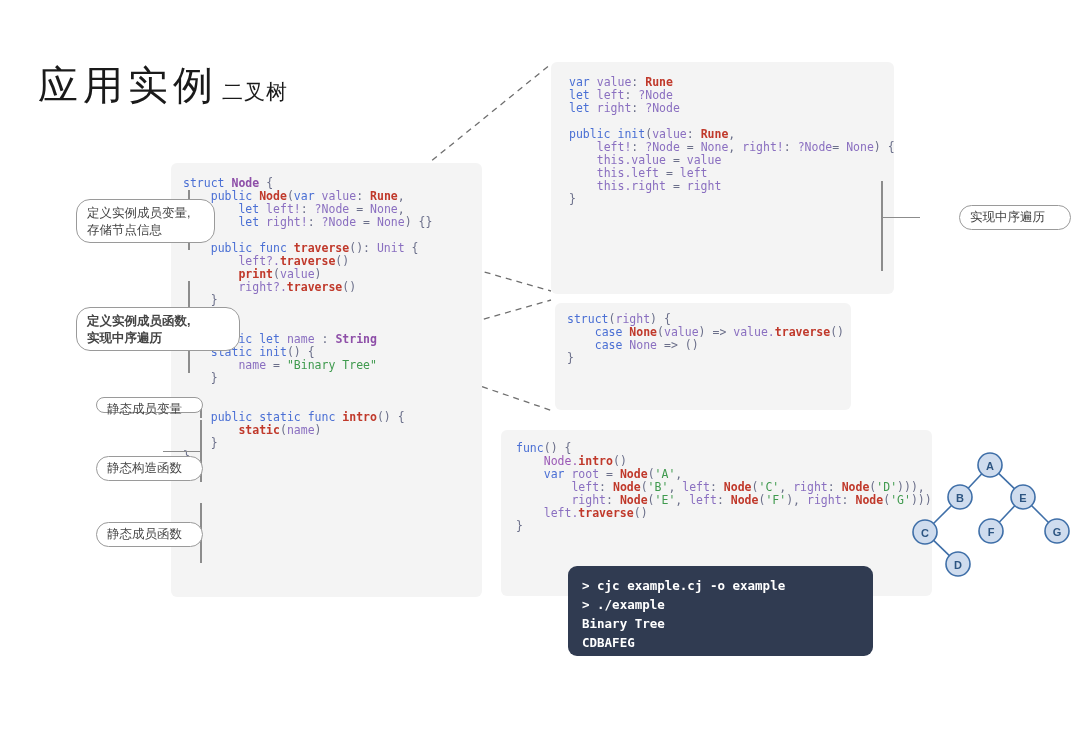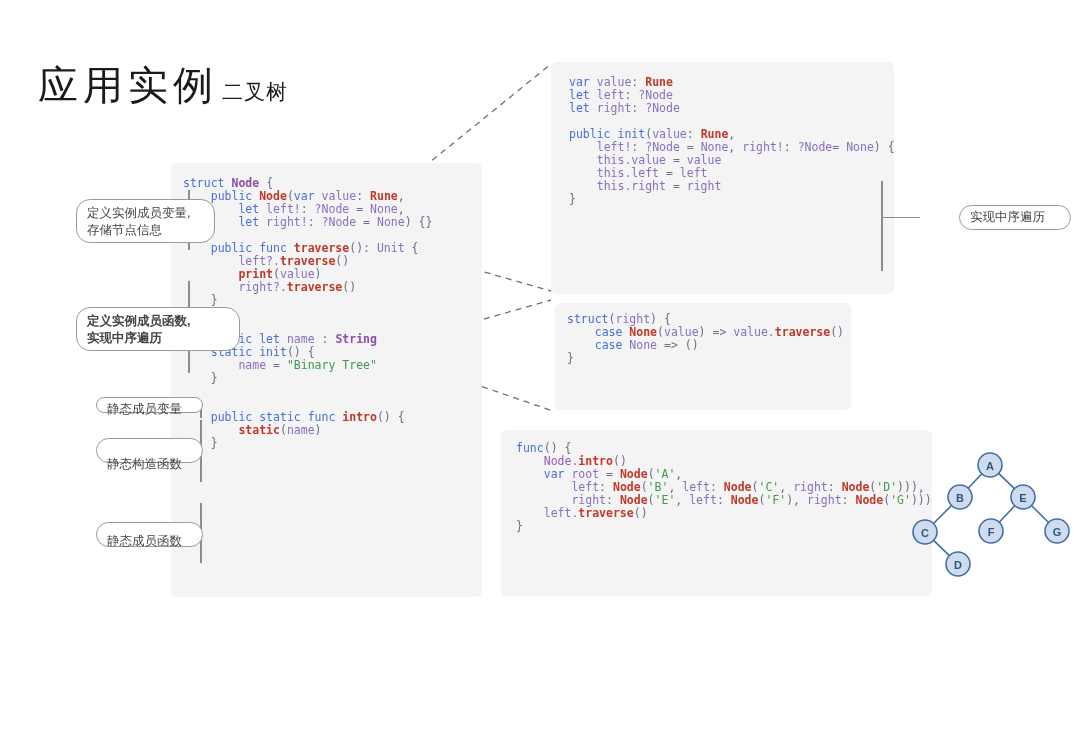--- a/index.html
+++ b/index.html
@@ -217,42 +217,46 @@
 <span><span class="pln">}</span></span></div>
 
   <div class="code-panel" id="panel-main"><span><span class="kw">func</span><span class="pln">() {</span></span>
 <span>    <span class="idp">Node.</span><span class="fn">intro</span><span class="pln">()</span></span>
 <span>    <span class="kw">var</span> <span class="var">root</span> <span class="pln">=</span> <span class="fn">Node</span><span class="pln">(</span><span class="str">'A'</span><span class="pln">,</span></span>
 <span>        <span class="var">left</span><span class="pln">:</span> <span class="fn">Node</span><span class="pln">(</span><span class="str">'B'</span><span class="pln">,</span> <span class="var">left</span><span class="pln">:</span> <span class="fn">Node</span><span class="pln">(</span><span class="str">'C'</span><span class="pln">,</span> <span class="var">right</span><span class="pln">:</span> <span class="fn">Node</span><span class="pln">(</span><span class="str">'D'</span><span class="pln">))),</span></span>
 <span>        <span class="var">right</span><span class="pln">:</span> <span class="fn">Node</span><span class="pln">(</span><span class="str">'E'</span><span class="pln">,</span> <span class="var">left</span><span class="pln">:</span> <span class="fn">Node</span><span class="pln">(</span><span class="str">'F'</span><span class="pln">),</span> <span class="var">right</span><span class="pln">:</span> <span class="fn">Node</span><span class="pln">(</span><span class="str">'G'</span><span class="pln">)))</span></span>
 <span>    <span class="var">left.</span><span class="fn">traverse</span><span class="pln">()</span></span>
 <span><span class="pln">}</span></span></div>
 
+  <div id="terminal"><span>&gt; cjc example.cj -o example</span>
+<span>&gt; ./example</span>
+<span>Binary Tree</span>
+<span>CDBAFEG</span></div>
 
   <div class="vbar" style="left:188px; top:190px;  height:60px;"></div>
   <div class="hline" style="left:174px; top:220px;  width:15px;"></div>
   <div class="callout" style="left:36px; top:199px; width:139px; height:44px;">定义实例成员变量,
 存储节点信息</div>
 
   <div class="vbar" style="left:188px; top:281px;  height:92px;"></div>
   <div class="hline" style="left:174px; top:328px;  width:15px;"></div>
   <div class="callout" style="left:36px; top:307px; width:164px; height:44px;font-weight:bold;">定义实例成员函数,
 实现中序遍历</div>
 
   <div class="vbar" style="left:200px; top:401px;  height:17px;"></div>
   <div class="hline" style="left:163px; top:409px;  width:38px;"></div>
   <div class="callout" style="left:56px; top:397px; width:107px; height:16px; padding-top:3px;">静态成员变量</div>
 
   <div class="vbar" style="left:200px; top:420px;  height:62px;"></div>
   <div class="hline" style="left:163px; top:451px;  width:38px;"></div>
-  <div class="callout" style="left:56px; top:438px; width:107px; height:25px; padding-top:17px;">静态构造函数</div>
+  <div class="callout" style="left:56px; top:456px; width:107px; height:25px; padding-top:3px;">静态构造函数</div>
 
   <div class="vbar" style="left:200px; top:503px;  height:60px;"></div>
   <div class="hline" style="left:163px; top:534px;  width:38px;"></div>
-  <div class="callout" style="left:56px; top:522px; width:107px; height:25px; padding-top:10px;">静态成员函数</div>
+  <div class="callout" style="left:56px; top:522px; width:107px; height:25px; padding-top:3px;">静态成员函数</div>
 
   <div class="vbar" style="left:881px; top:181px;  height:90px;"></div>
   <div class="hline" style="left:882px; top:217px;  width:38px;"></div>
   <div class="callout" style="left:919px; top:205px; width:112px; height:25px; padding-top:3px;">实现中序遍历</div>
 
   <svg id="tree-svg" viewBox="0 0 180 150">
     <g id="tree-edges">
         <line x1="81.79270645342405" y1="33.754446449681026" x2="68.20729354657595" y2="48.245553550318974" class="tree-edge"></line>
         <line x1="98.61480472141265" y1="33.353750032885" x2="114.38519527858735" y2="48.646249967115" class="tree-edge"></line>
         <line x1="51.51471862576143" y1="65.48528137423857" x2="33.48528137423857" y2="83.51471862576143" class="tree-edge"></line>

